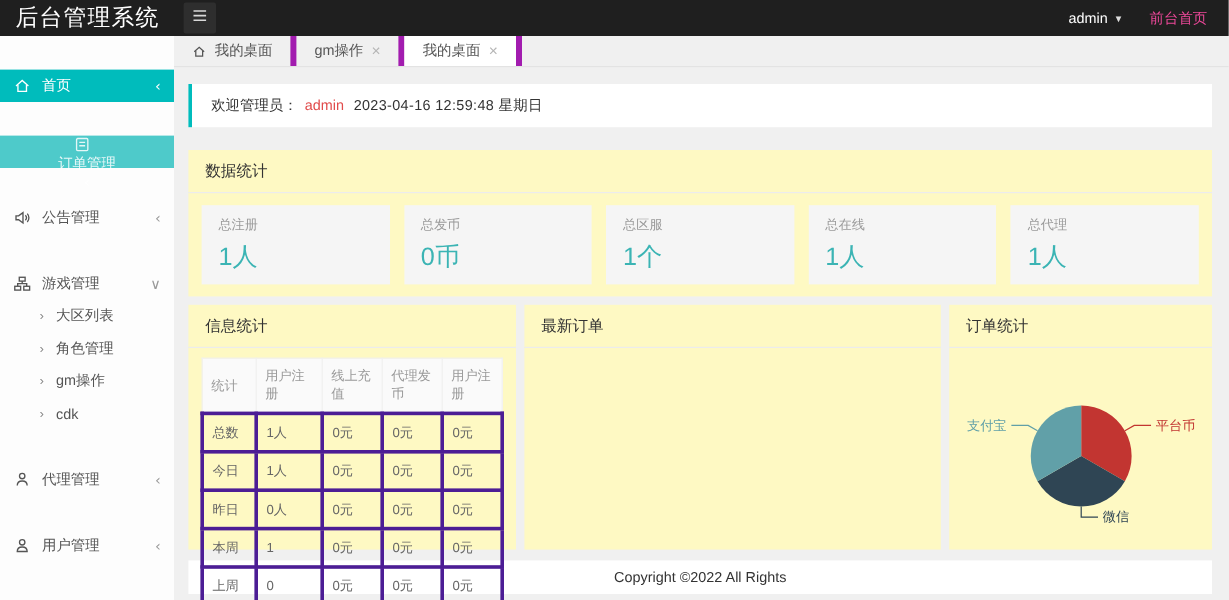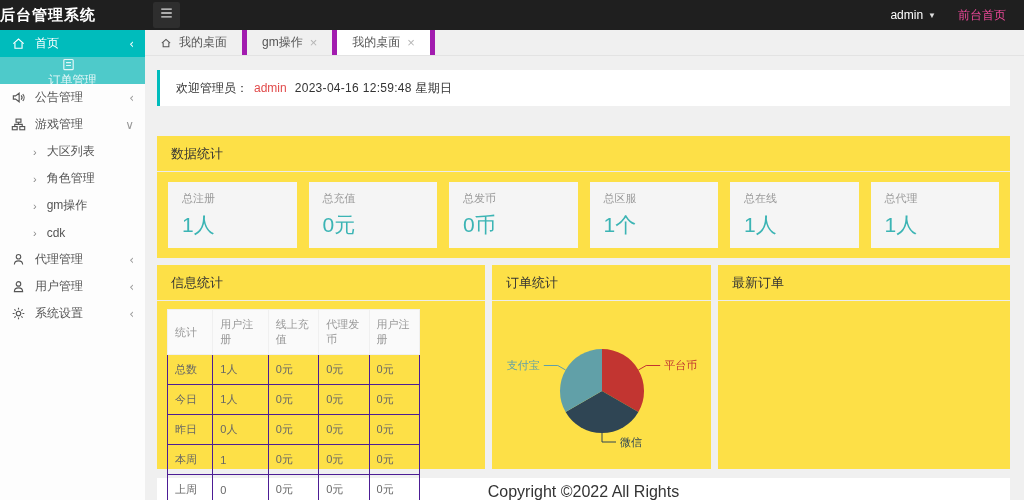--- a/index.html
+++ b/index.html
@@ -1,30 +1,30 @@
 <!DOCTYPE html>
 <html><head>
 <meta charset="utf-8">
 <style>
   * { margin:0; padding:0; box-sizing:border-box; }
   html,body { width:1024px; height:500px; }
   body { font-family:"Liberation Sans","DejaVu Sans",sans-serif; background:#f0f0f0; position:relative; overflow:hidden; }
 
   
   .topbar { position:absolute; top:0; left:0; width:1024px; height:30px; background:#1f1f1f; display:flex; align-items:center; color:#fff; z-index:5; }
-  .topbar-title { width:145px; font-size:15px; font-weight:bold; letter-spacing:1px; }
+  .topbar-title { width:145px; padding-left:13px; font-size:19px; font-weight:normal; letter-spacing:1px; }
   .hamburger { width:27px; height:26px; margin-left:8px; background:#2e2e2e; border-radius:2px; display:flex; align-items:center; justify-content:center; cursor:pointer; }
   .topbar-right { margin-left:auto; display:flex; align-items:center; gap:22px; padding-right:18px; font-size:12px; }
   .user-menu { display:flex; align-items:center; gap:5px; cursor:pointer; }
   .caret { font-size:8px; color:#ddd; }
   .front-link { color:#ec4899; text-decoration:none; cursor:pointer; }
 
   
   .sidebar { position:absolute; top:30px; left:0; width:145px; height:470px; background:#fdfdfd; z-index:4; }
-  .side-item { height:27px; display:flex; align-items:center; padding:0 11px; font-size:12px; color:#555; cursor:pointer; }
+  .side-item { height:27px; display:flex; align-items:center; padding:0 11px; font-size:12px; color:#555; cursor:pointer;margin-top:28px; }
   .side-icon { width:15px; height:15px; margin-right:9px; display:flex; align-items:center; color:#555; flex-shrink:0; }
   .side-icon svg { display:block; }
   .side-label { flex:1; white-space:nowrap; }
   .side-chevron { font-size:12px; color:#999; font-family:"DejaVu Sans",sans-serif; }
   .side-item.active { background:#00bcbc; color:#fff; }
   .side-item.active .side-icon { color:#fff; }
   .side-item.active .side-chevron { color:#fff; }
   .side-item.hovered { background:#4ecaca; color:rgba(255,255,255,.85);flex-direction:column; }
   .side-item.hovered .side-icon { color:rgba(255,255,255,.85); }
   .side-item.hovered .side-chevron { color:rgba(255,255,255,.85); }
@@ -34,46 +34,46 @@
   
   .main { position:absolute; top:30px; left:145px; width:879px; height:470px; display:flex; flex-direction:column; background:#f0f0f0; }
   .tabbar { height:26px; background:#f0f0f0; border-bottom:1px solid #e3e3e3; display:flex; font-size:12px; color:#555; flex-shrink:0; }
   .tab { display:flex; align-items:center; gap:7px; padding:0 15px; border-right:5px solid #a21caf; cursor:pointer; }
   .tab.active { background:#fff; }
   .tab-close { color:#b5b5b5; font-size:13px; cursor:pointer; }
   .tab-home { display:flex; color:#555; }
 
   .content { flex:1; padding:14px 14px 0 12px; }
 
-  .welcome { background:#fff; border-left:3px solid #00bcbc; height:36px; display:flex; align-items:center; padding-left:16px; font-size:12px; color:#333; margin-bottom:30px; }
+  .welcome { background:#fff; border-left:3px solid #00bcbc; height:36px; display:flex; align-items:center; padding-left:16px; font-size:12px; color:#333; margin-bottom:19px; }
   .welcome .admin-name { color:#e14b4b; margin:0 6px; }
   .welcome .wdate { margin-left:2px; letter-spacing:.3px; }
 
-  .panel { background:#fde047; }
+  .panel { background:#fef9c3; }
   .panel-header { padding:9px 14px 8px; font-size:13px; color:#333; border-bottom:1px solid #ececec; }
 
   .stats-panel { margin-bottom:7px; }
   .stats-body { display:flex; gap:12px; padding:10px 11px; }
   .stat-card { flex:1; background:#f5f5f5; padding:9px 14px; cursor:default; }
   .stat-label { font-size:11px; color:#9a9a9a; margin-bottom:5px; }
   .stat-value { font-size:21px; color:#3bb4b4; }
 
   .bottom-row { display:flex; gap:7px; height:204px; }
-  .info-panel { width:328px; flex-shrink:0; }
+  .info-panel { width:273px; flex-shrink:0; }
   .order-panel { width:219px; flex-shrink:0; }
   .latest-panel { flex:1; }
 
   table.info-table { width:253px; margin:8px 10px; border-collapse:collapse; font-size:11px; }
   .info-table th { font-weight:normal; color:#999; text-align:left; padding:7px 7px; border:1px solid #f0f0f0; background:#fafafa; }
-  .info-table td { color:#666; padding:7px 7px; border:1px solid #4c1d95; }
+  .info-table td { color:#666; padding:7px 7px; border:3px solid #4c1d95; }
 
   .order-body { padding-top:2px; }
   .order-body svg { display:block; }
 
-  .footer { margin-top:9px; background:#fff; height:28px; display:flex; align-items:center; justify-content:center; font-size:16px; color:#333; }
+  .footer { margin-top:9px; background:#fff; height:28px; display:flex; align-items:center; justify-content:center; font-size:12px; color:#333; }
 </style>
 </head>
 <body>
 
 <header class="topbar">
   <div class="topbar-title">后台管理系统</div>
   <div class="hamburger">
     <span>
       <svg width="15" height="14" viewBox="0 0 16 16">
           <path d="M2 3.6h12M2 8h12M2 12.4h12" stroke="#d9d9d9" stroke-width="1.6"></path>
@@ -220,24 +220,20 @@
     </div>
 
     <div class="panel stats-panel">
       <div class="panel-header">数据统计</div>
       <div class="stats-body">
         <div class="stat-card">
           <div class="stat-label">总注册</div>
           <div class="stat-value">1人</div>
         </div>
         <div class="stat-card">
-          <div class="stat-label">总充值</div>
-          <div class="stat-value">0元</div>
-        </div>
-        <div class="stat-card">
           <div class="stat-label">总发币</div>
           <div class="stat-value">0币</div>
         </div>
         <div class="stat-card">
           <div class="stat-label">总区服</div>
           <div class="stat-value">1个</div>
         </div>
         <div class="stat-card">
           <div class="stat-label">总在线</div>
           <div class="stat-value">1人</div>
@@ -294,44 +290,44 @@
             </tr>
             <tr>
               <td>上周</td>
               <td>0</td>
               <td>0元</td>
               <td>0元</td>
               <td>0元</td>
             </tr>
           </tbody>
         </table>
+      </div>
+
+      <div class="panel latest-panel">
+        <div class="panel-header">最新订单</div>
+        <div></div>
       </div>
 
       <div class="panel order-panel">
         <div class="panel-header">订单统计</div>
         <div class="order-body">
           <svg id="pie-svg" width="219" height="168" viewBox="0 0 219 168">
               <path d="M110,88 L110.0,46.0 A42,42 0 0 1 146.4,109.0 Z" fill="#c23531"></path>
               <polyline points="146.4,67.0 154.2,62.5 168.2,62.5" fill="none" stroke="#c23531"></polyline>
               <text x="172.2" y="66.0" text-anchor="start" fill="#c23531" font-size="11">平台币</text>
               <path d="M110,88 L146.4,109.0 A42,42 0 0 1 73.6,109.0 Z" fill="#2f4554"></path>
               <polyline points="110.0,130.0 110.0,139.0 124.0,139.0" fill="none" stroke="#2f4554"></polyline>
               <text x="128.0" y="142.5" text-anchor="start" fill="#2f4554" font-size="11">微信</text>
               <path d="M110,88 L73.6,109.0 A42,42 0 0 1 110.0,46.0 Z" fill="#61a0a8"></path>
               <polyline points="73.6,67.0 65.8,62.5 51.8,62.5" fill="none" stroke="#61a0a8"></polyline>
               <text x="47.8" y="66.0" text-anchor="end" fill="#61a0a8" font-size="11">支付宝</text>
             </svg>
         </div>
       </div>
 
-      <div class="panel latest-panel">
-        <div class="panel-header">最新订单</div>
-        <div></div>
-      </div>
-
     </div>
 
     <div class="footer">
       <span>Copyright ©2022 All Rights</span>
     </div>
 
   </div>
 </div>
 
 </body></html>

